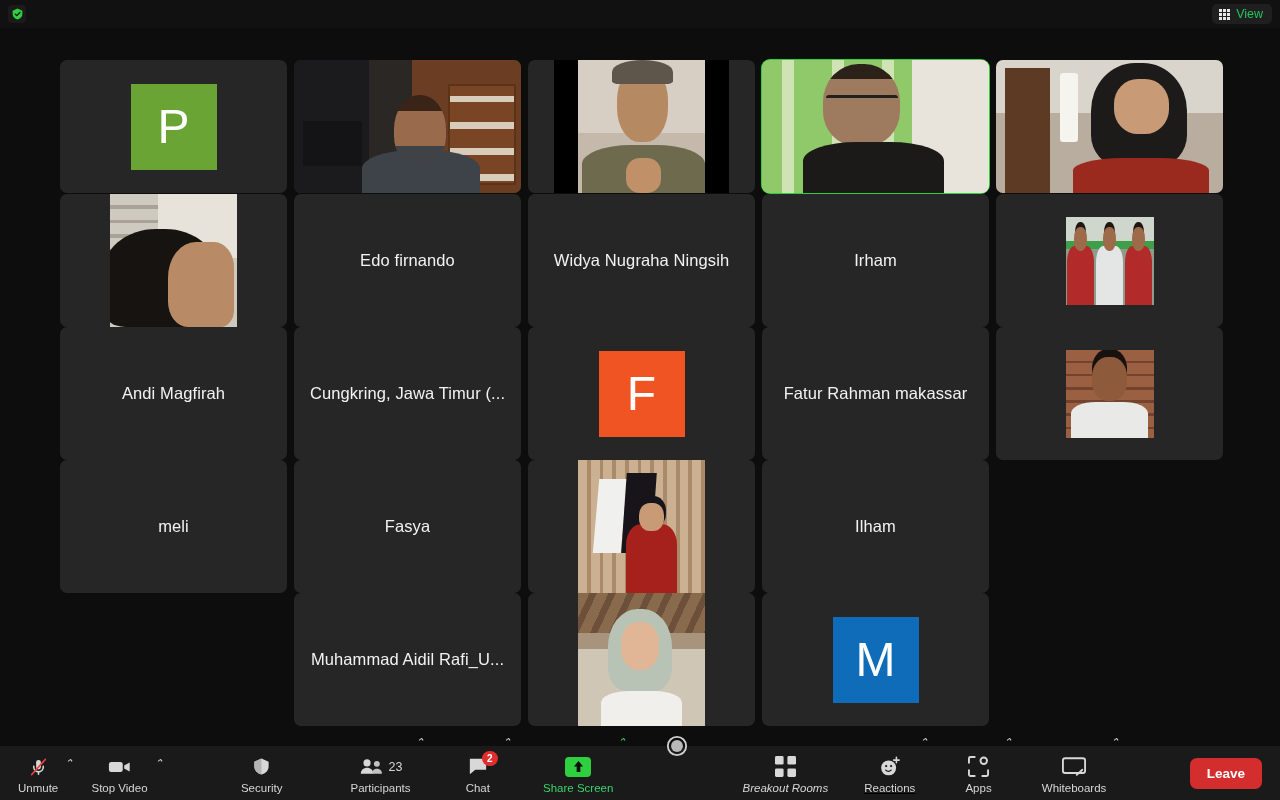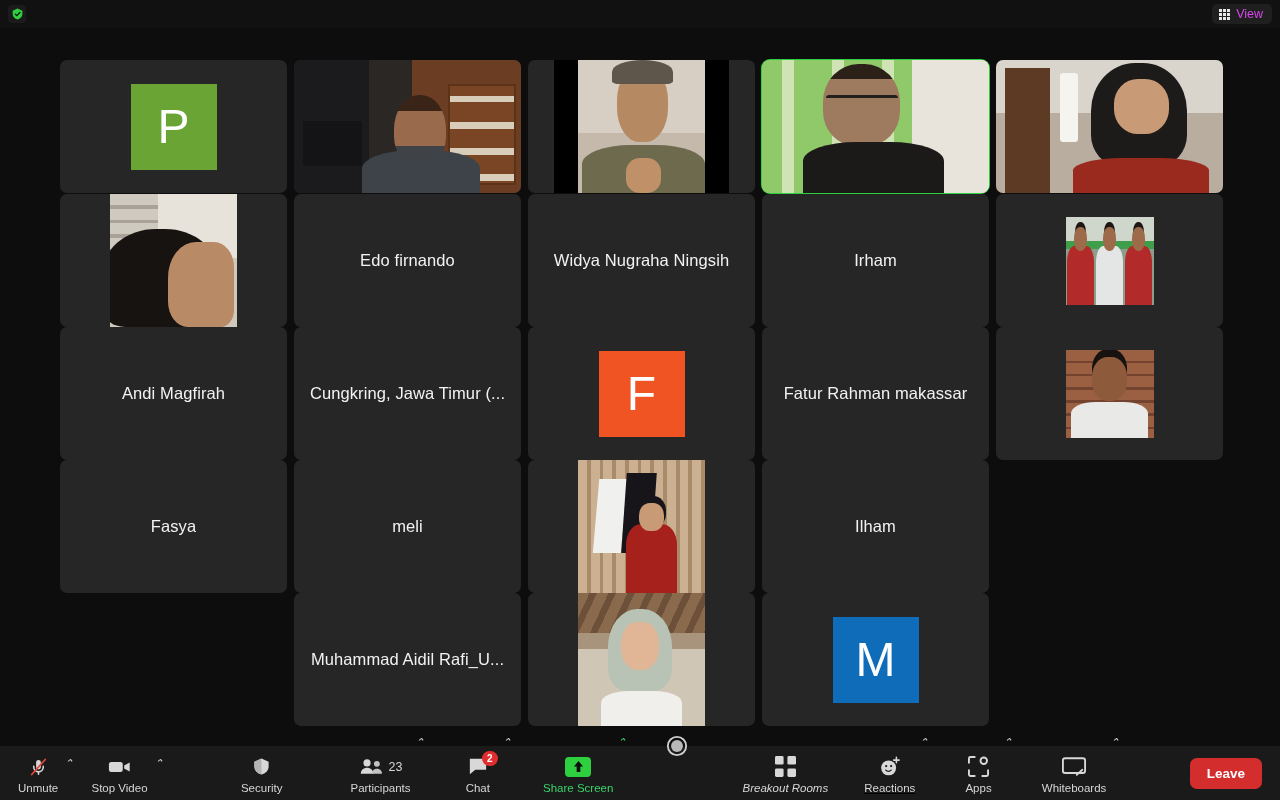--- a/index.html
+++ b/index.html
@@ -19,21 +19,21 @@
     padding:0 8px;
   }
   .enc-badge{
     width:18px; height:18px; border-radius:4px; background:#1b1b1b;
     display:flex; align-items:center; justify-content:center;
   }
   .view-btn{
     display:flex; align-items:center; gap:6px;
     background:#1f1f1f; border-radius:5px;
     padding:3px 9px 3px 7px;
-    color:#d946ef; font-size:12.5px; cursor:pointer;
+    color:#22c55e; font-size:12.5px; cursor:pointer;
   }
   .grid-icon{
     display:grid; grid-template-columns:repeat(3,3px); grid-template-rows:repeat(3,3px);
     gap:1px;
   }
   .grid-icon i{ background:#e8e8e8; display:block; width:3px; height:3px; }
 
   
   .gallery{
     position:absolute; top:28px; left:0; width:1280px; height:718px;
@@ -421,24 +421,24 @@
         <div class="photo square">
           <div class="vid v-brick">
             <div class="head"></div>
             <div class="shirt"></div>
           </div>
         </div>
       </div>
     </div>
     <div class="row" style="top: 432px;">
       <div class="tile">
+        <div class="tile-name">meli</div>
+      </div>
+      <div class="tile">
         <div class="tile-name">Fasya</div>
-      </div>
-      <div class="tile">
-        <div class="tile-name">meli</div>
       </div>
       <div class="tile">
         <div class="photo portrait">
           <div class="vid v-flags">
             <div class="flagw"></div>
             <div class="flagb"></div>
             <div class="person"></div>
           </div>
         </div>
       </div>

